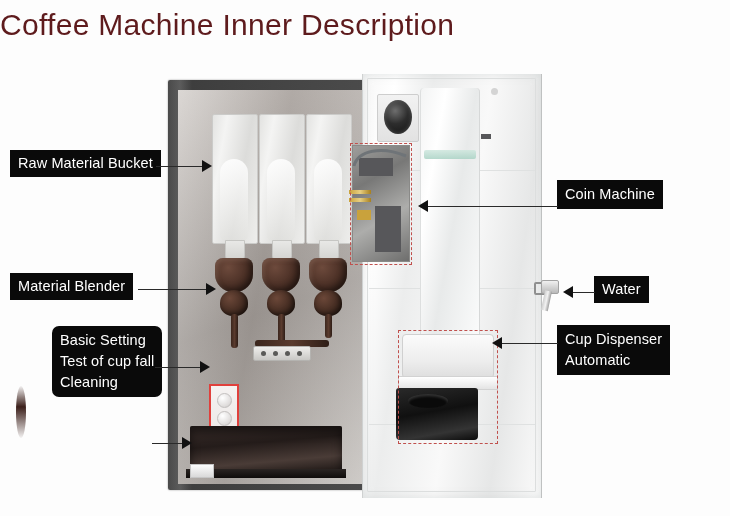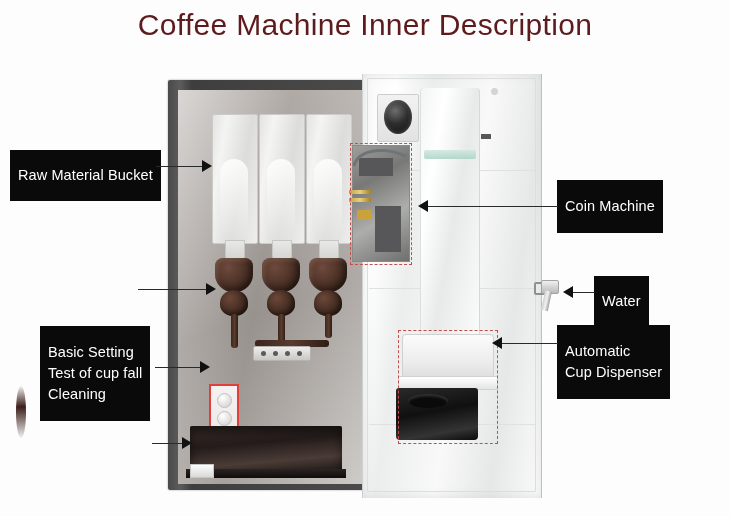--- a/index.html
+++ b/index.html
@@ -8,21 +8,21 @@
     background:#ffffff;
     font-family:"Liberation Sans", sans-serif;
     overflow:hidden;
     position:relative;
   }
   #stage{position:absolute;left:0;top:0;width:730px;height:516px;background:#fdfdfd;}
 
   
   #title{
     position:absolute;left:0;top:8px;width:730px;
-    text-align:center;
+    text-align:left;
     font-size:30px;
     letter-spacing:0.3px;
     color:#5e1b1d;
     font-weight:400;
     white-space:nowrap;
   }
 
   
   #photo{position:absolute;left:0;top:58px;width:730px;height:458px;overflow:hidden;}
 
@@ -211,21 +211,21 @@
     border-radius:50%;
   }
 
   
   .callout{
     position:absolute;
     background:#0a0a0a;
     color:#ffffff;
     font-size:14.5px;
     line-height:19px;
-    padding:16px 8px;
+    padding:4px 8px;
     white-space:nowrap;
     letter-spacing:.1px;
   }
   .callout.multi{line-height:21px;}
   .leader{position:absolute;background:#2a2a2a;height:1px;}
   .arrow{position:absolute;width:0;height:0;}
   .arrow.right{border-top:6px solid transparent;border-bottom:6px solid transparent;border-left:10px solid #111;}
   .arrow.left{border-top:6px solid transparent;border-bottom:6px solid transparent;border-right:10px solid #111;}
 </style>
 </head>
@@ -314,24 +314,27 @@
     <div class="lock-stem"></div>
 
     <div class="stray"></div>
 
     <div class="callout" style="left:10px;top:92px;">
       <span>Raw Material Bucket</span>
     </div>
     <div class="leader" style="left:156px;top:108px;width:48px;"></div>
     <div class="arrow right" style="left:202px;top:102px;"></div>
 
+    <div class="callout" style="left:10px;top:215px;">
+      <span>Material Blender</span>
+    </div>
     <div class="leader" style="left:138px;top:231px;width:70px;"></div>
     <div class="arrow right" style="left:206px;top:225px;"></div>
 
-    <div class="callout multi" style="left:40px;top:268px;">
+    <div class="callout multi" style="left:52px;top:268px;border-radius:7px;">
       <div>Basic Setting</div>
       <div>Test of cup fall</div>
       <div>Cleaning</div>
     </div>
     <div class="leader" style="left:155px;top:309px;width:48px;"></div>
     <div class="arrow right" style="left:200px;top:303px;"></div>
 
     <div class="leader" style="left:152px;top:385px;width:32px;"></div>
     <div class="arrow right" style="left:182px;top:379px;"></div>
 
@@ -341,20 +344,20 @@
     <div class="leader" style="left:428px;top:148px;width:130px;"></div>
     <div class="arrow left" style="left:418px;top:142px;"></div>
 
     <div class="callout" style="left:594px;top:218px;">
       <span>Water</span>
     </div>
     <div class="leader" style="left:573px;top:234px;width:22px;"></div>
     <div class="arrow left" style="left:563px;top:228px;"></div>
 
     <div class="callout multi" style="left:557px;top:267px;">
+      <div>Cup Dispenser</div>
       <div>Automatic</div>
-      <div>Cup Dispenser</div>
     </div>
     <div class="leader" style="left:502px;top:285px;width:56px;"></div>
     <div class="arrow left" style="left:492px;top:279px;"></div>
 
   </div>
 </div>
 
 </body></html>

